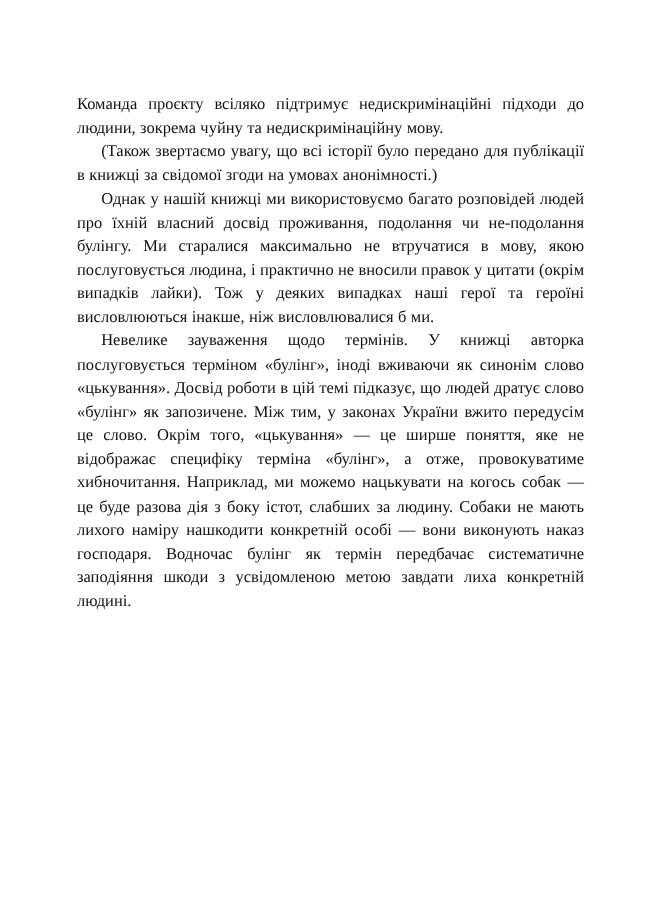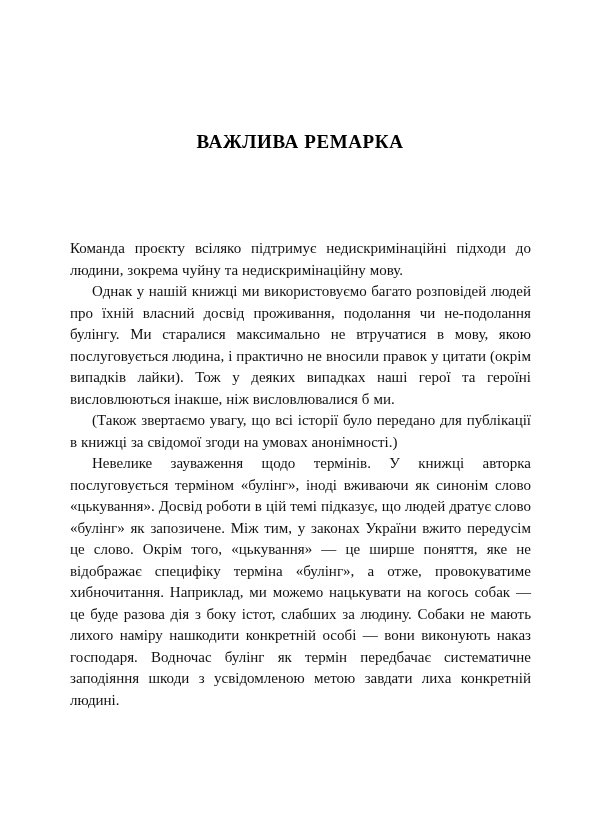--- a/index.html
+++ b/index.html
@@ -40,21 +40,20 @@
     padding: 0;
   }
   .content p.indent {
     text-indent: 22px;
   }
 </style>
 </head>
 <body>
 
 <div class="page">
-  <h1 class="chapter-title">ВАЖЛИВА РЕМАРКА</h1>
 
   <div class="content" lang="uk">
     <p class="no-indent">Команда проєкту всіляко підтримує недискримінаційні підходи до людини, зокрема чуйну та недискримінаційну мову.</p>
+    <p class="indent">(Також звертаємо увагу, що всі історії було передано для публікації в книжці за свідомої згоди на умовах анонімності.)</p>
     <p class="indent">Однак у нашій книжці ми використовуємо багато розповідей людей про їхній власний досвід проживання, подолання чи не-подолання булінгу. Ми старалися максимально не втручатися в мову, якою послуговується людина, і практично не вносили правок у цитати (окрім випадків лайки). Тож у деяких випадках наші герої та героїні висловлюються інакше, ніж висловлювалися б ми.</p>
-    <p class="indent">(Також звертаємо увагу, що всі історії було передано для публікації в книжці за свідомої згоди на умовах анонімності.)</p>
     <p class="indent">Невелике зауваження щодо термінів. У книжці авторка послуговується терміном «булінг», іноді вживаючи як синонім слово «цькування». Досвід роботи в цій темі підказує, що людей дратує слово «булінг» як запозичене. Між тим, у законах України вжито передусім це слово. Окрім того, «цькування» — це ширше поняття, яке не відображає специфіку терміна «булінг», а отже, провокуватиме хибночитання. Наприклад, ми можемо нацькувати на когось собак — це буде разова дія з боку істот, слабших за людину. Собаки не мають лихого наміру нашкодити конкретній особі — вони виконують наказ господаря. Водночас булінг як термін передбачає систематичне заподіяння шкоди з усвідомленою метою завдати лиха конкретній людині.</p>
   </div>
 </div>
 
 </body></html>

